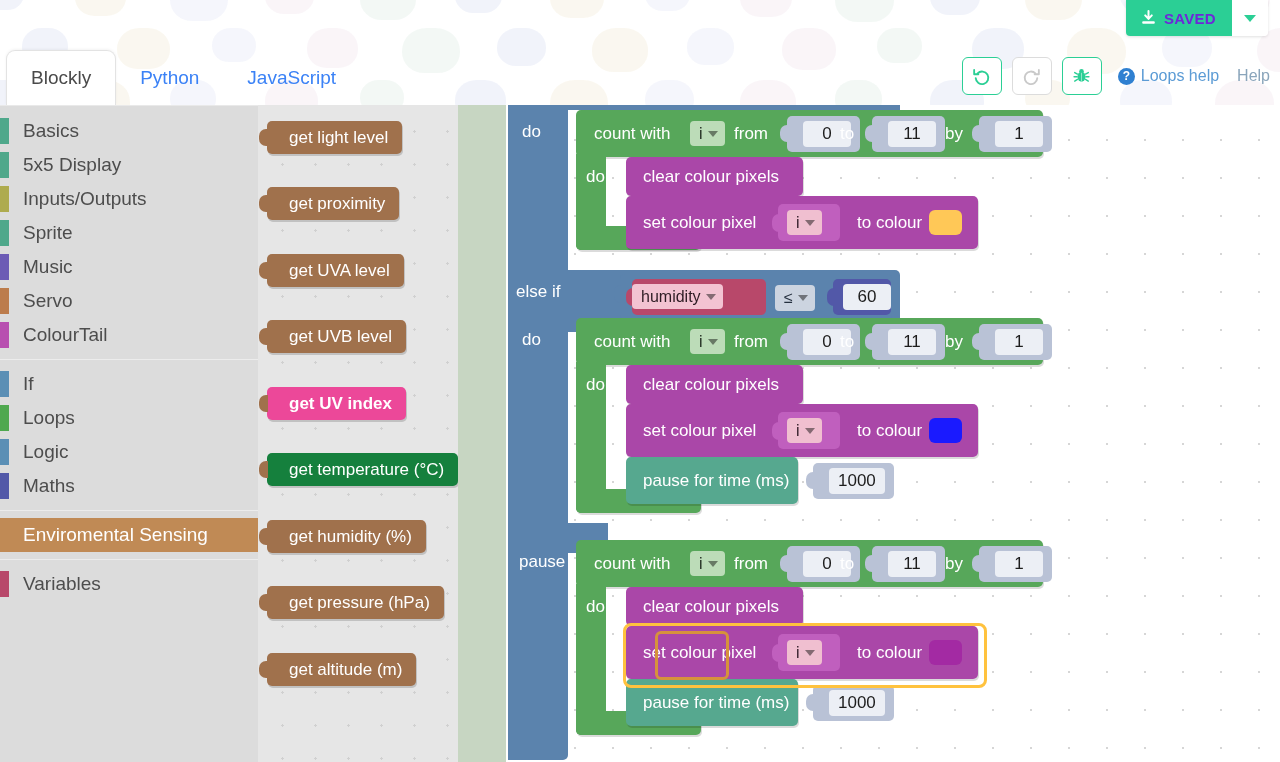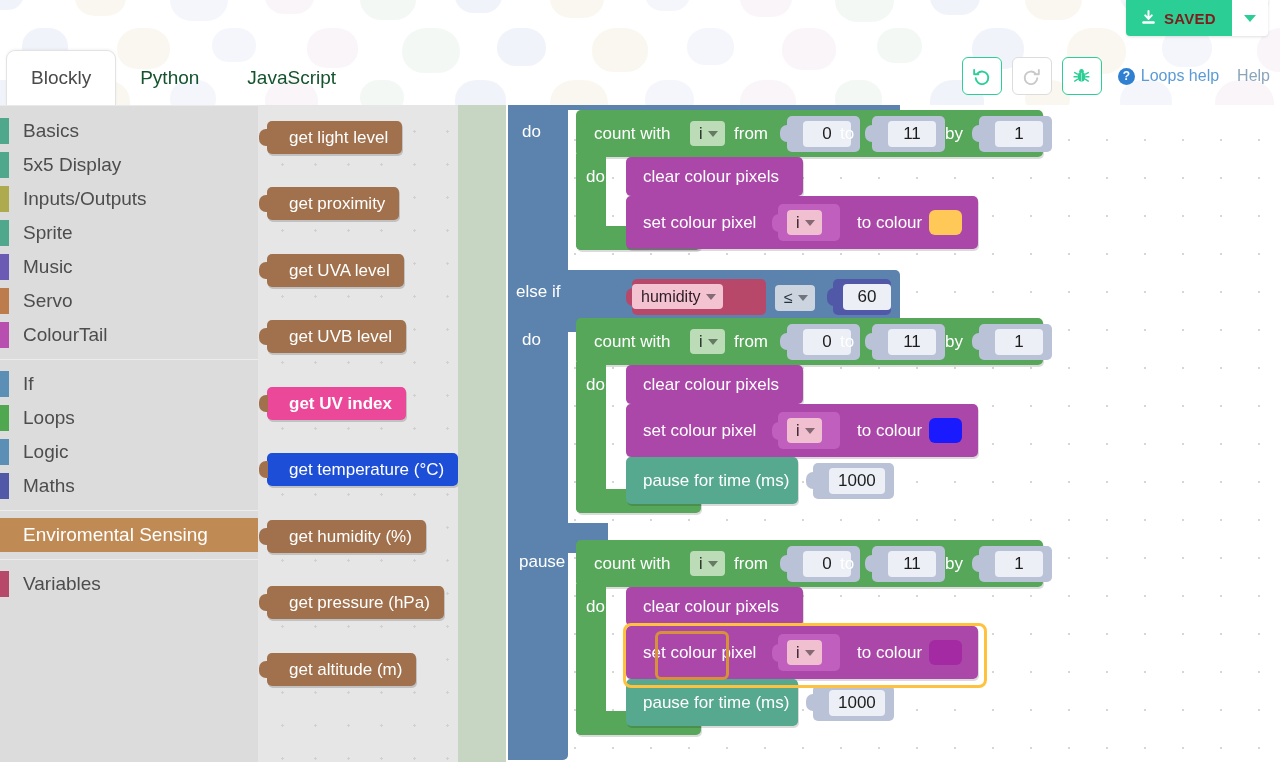--- a/index.html
+++ b/index.html
@@ -18,38 +18,38 @@
   }
   .header-pattern{
     position:absolute;left:0;top:0;width:1280px;height:105px;
     opacity:.55;
   }
   .hp-blob{position:absolute;border-radius:42% 42% 38% 38%/50% 50% 46% 46%;}
 
   .tabs{position:absolute;left:6px;top:50px;display:flex;align-items:flex-end;height:55px;}
   .tab{
     height:55px;display:flex;align-items:center;justify-content:center;
-    font-size:19px;color:#14532d;padding:0 24px;box-sizing:border-box;
+    font-size:19px;color:#3b82f6;padding:0 24px;box-sizing:border-box;
     cursor:pointer;white-space:nowrap;
   }
   .tab.active{
     background:#ffffff;color:#4a4a4a;
     border:1px solid #e3e3e3;border-bottom:none;
     border-radius:9px 9px 0 0;
     box-shadow:0 -1px 3px rgba(0,0,0,.05);
     position:relative;z-index:3;
   }
 
   .saved-wrap{
     position:absolute;right:12px;top:0;display:flex;align-items:stretch;
     height:36px;border-radius:0 0 4px 4px;overflow:hidden;
     box-shadow:0 1px 3px rgba(0,0,0,.12);
   }
   .saved-btn{
-    background:#2bcf95;color:#7f1d1d;display:flex;align-items:center;gap:7px;
+    background:#2bcf95;color:#6d28d9;display:flex;align-items:center;gap:7px;
     padding:0 16px 0 14px;font-size:15px;font-weight:bold;letter-spacing:.3px;
     cursor:pointer;
   }
   .saved-caret{
     background:#ffffff;width:36px;display:flex;align-items:center;justify-content:center;
     cursor:pointer;
   }
   .caret-dn{
     width:0;height:0;border-left:6px solid transparent;border-right:6px solid transparent;
     border-top:7px solid #2bcf95;
@@ -350,21 +350,21 @@
           <span>get UVA level</span>
         </div>
         <div class="fly-blk" style="left: 9px; top: 215px; background: rgb(160, 113, 76);">
           <span class="notch" style="background: rgb(160, 113, 76);"></span>
           <span>get UVB level</span>
         </div>
         <div class="fly-blk" style="left: 9px; top: 282px; background: #ec4899; font-weight: bold;">
           <span class="notch" style="background: rgb(160, 113, 76);"></span>
           <span>get UV index</span>
         </div>
-        <div class="fly-blk" style="left: 9px; top: 348px; background: #1d4ed8;">
+        <div class="fly-blk" style="left: 9px; top: 348px; background: #15803d;">
           <span class="notch" style="background: rgb(160, 113, 76);"></span>
           <span>get temperature (°C)</span>
         </div>
         <div class="fly-blk" style="left: 9px; top: 415px; background: rgb(160, 113, 76);">
           <span class="notch" style="background: rgb(160, 113, 76);"></span>
           <span>get humidity (%)</span>
         </div>
         <div class="fly-blk" style="left: 9px; top: 481px; background: rgb(160, 113, 76);">
           <span class="notch" style="background: rgb(160, 113, 76);"></span>
           <span>get pressure (hPa)</span>

